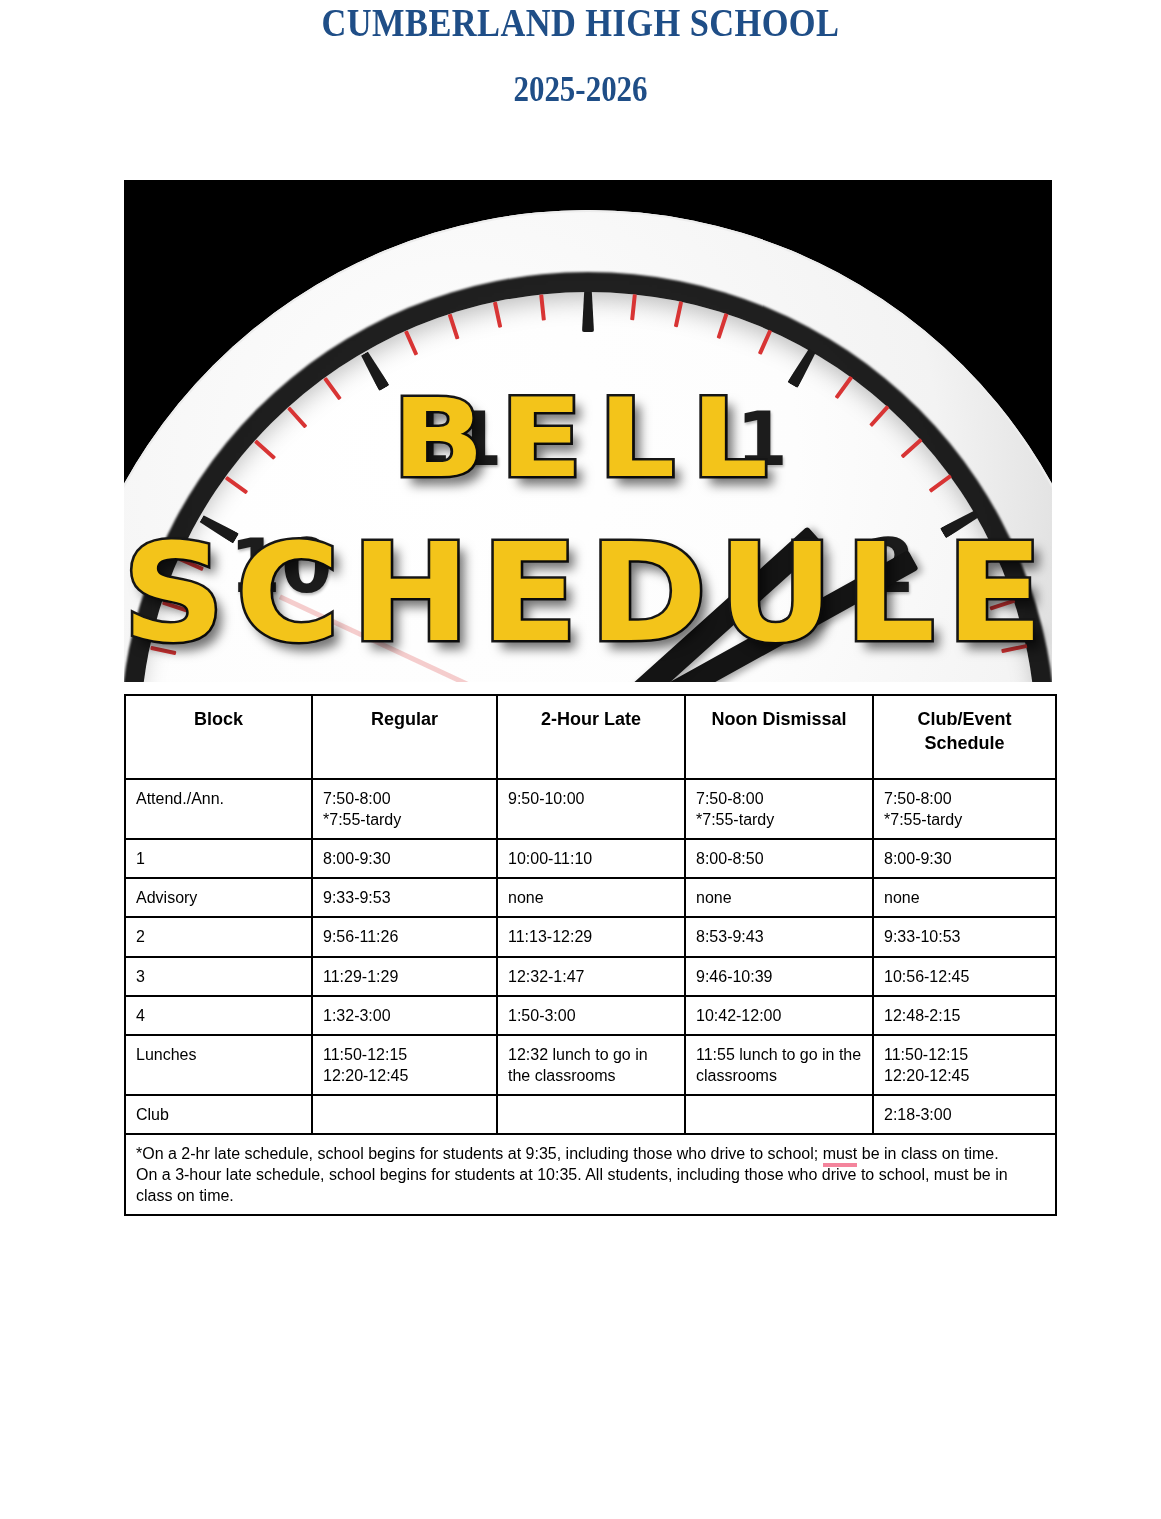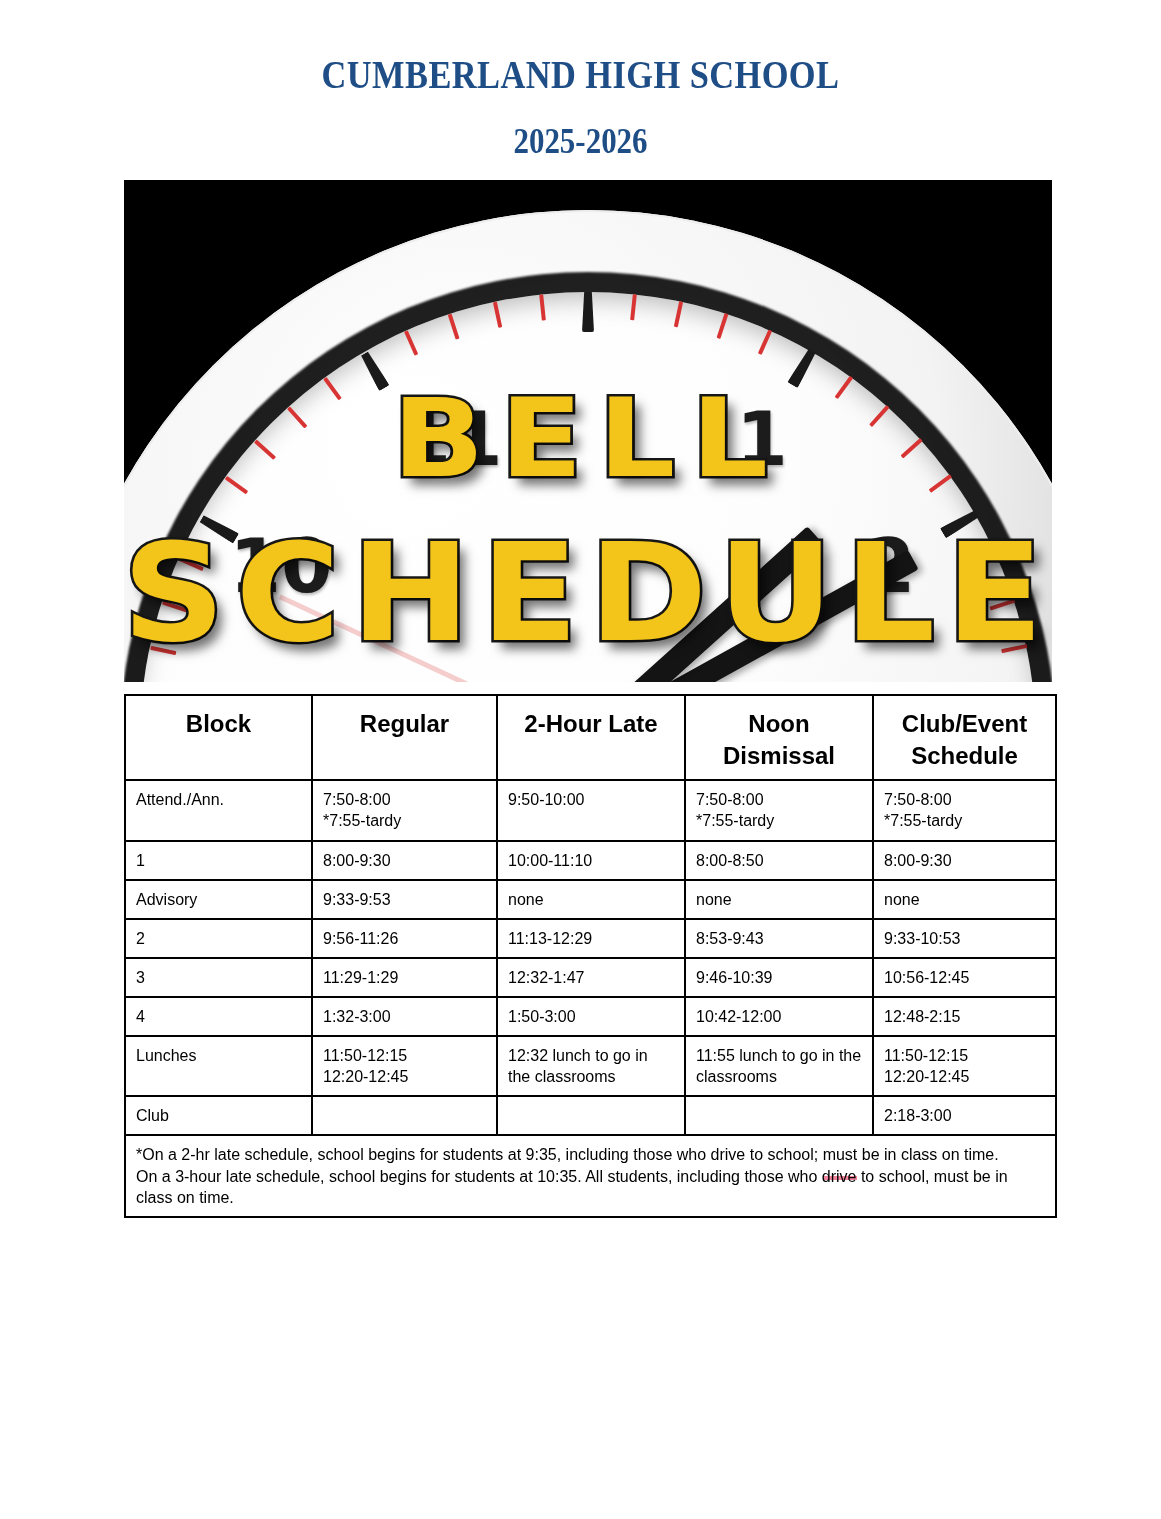--- a/index.html
+++ b/index.html
@@ -12,21 +12,20 @@
     height: 1519px;
     font-family: "Liberation Sans", sans-serif;
     color: #000;
     overflow: hidden;
     position: relative;
   }
 
   
   .title-wrap {
     text-align: center;
-    padding-top: 52px;
   }
   .doc-title {
     font-family: "Liberation Serif", serif;
     font-weight: bold;
     font-size: 40px;
     letter-spacing: 0.5px;
     color: #1f4e87;
     line-height: 1.15;
     transform: scaleX(0.86);
     transform-origin: center;
@@ -171,21 +170,21 @@
     border: 2px solid #000;
     padding: 8px 10px;
     vertical-align: top;
     font-size: 16px;
     line-height: 1.32;
     color: #000;
   }
   .schedule-table th {
     text-align: center;
     font-weight: bold;
-    font-size: 24px;
+    font-size: 18px;
     height: 62px;
     vertical-align: top;
     padding-top: 12px;
   }
   .schedule-table td {
     text-align: left;
   }
   .col-block { width: 187px; }
   .col-reg   { width: 185px; }
   .col-late  { width: 188px; }
@@ -195,21 +194,21 @@
   .cell-line { display: block; white-space: pre-wrap; }
 
   .footnote-cell {
     font-size: 21px;
     line-height: 1.35;
     padding: 10px 12px 14px 12px;
   }
   .footnote-cell p { margin: 0; }
   .spell-error {
     border-bottom: 4px solid #f4849c;
-    padding-bottom: 13px;
+    padding-bottom: 1px;
   }
 </style>
 </head>
 <body>
 
 <div class="title-wrap">
   <div class="doc-title">CUMBERLAND HIGH SCHOOL</div>
   <div class="doc-subtitle">2025-2026</div>
 </div>
 

